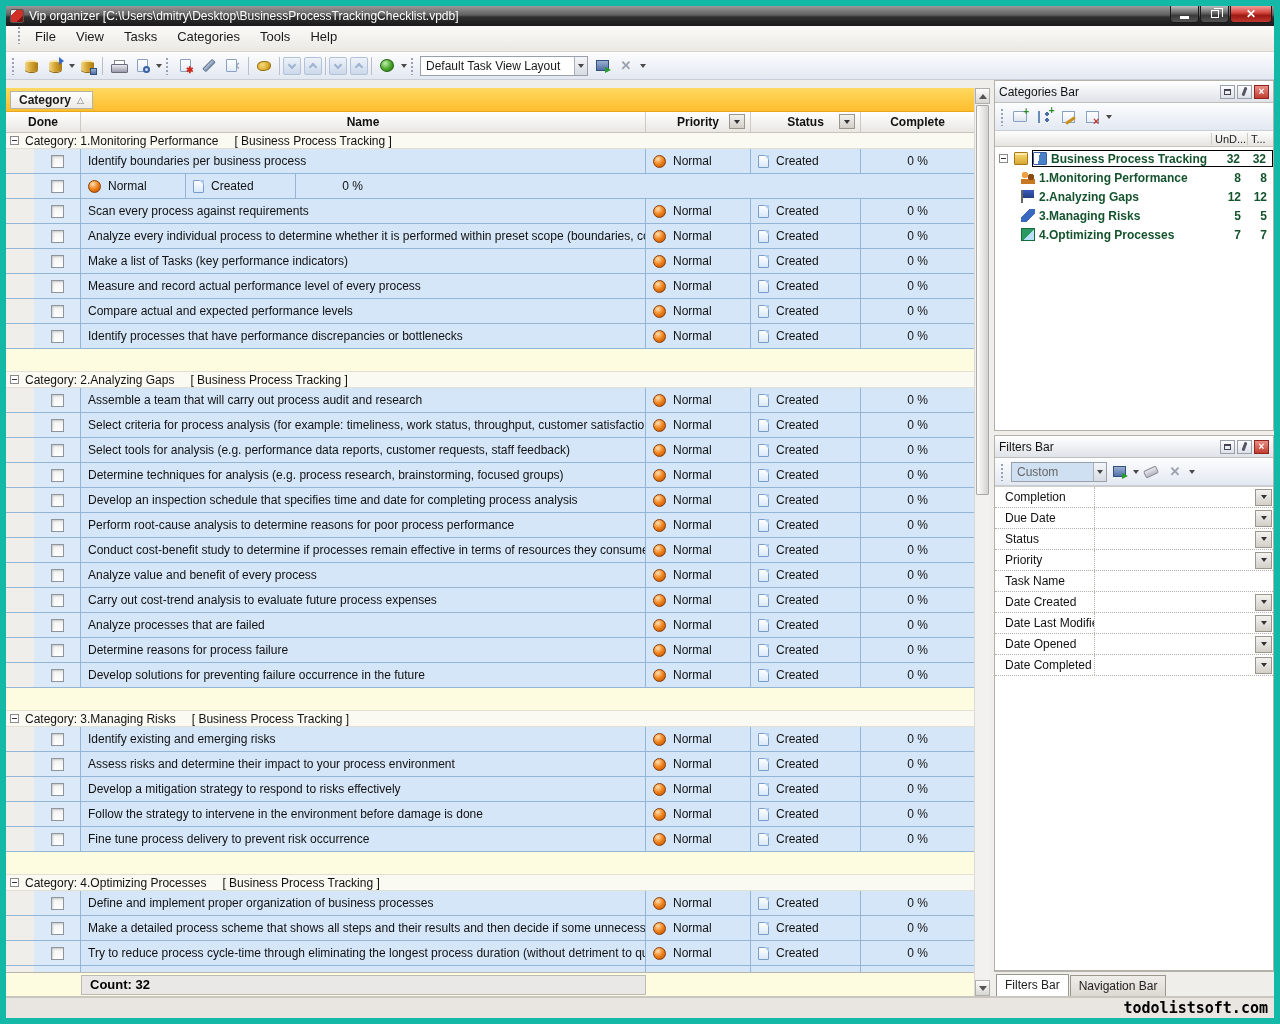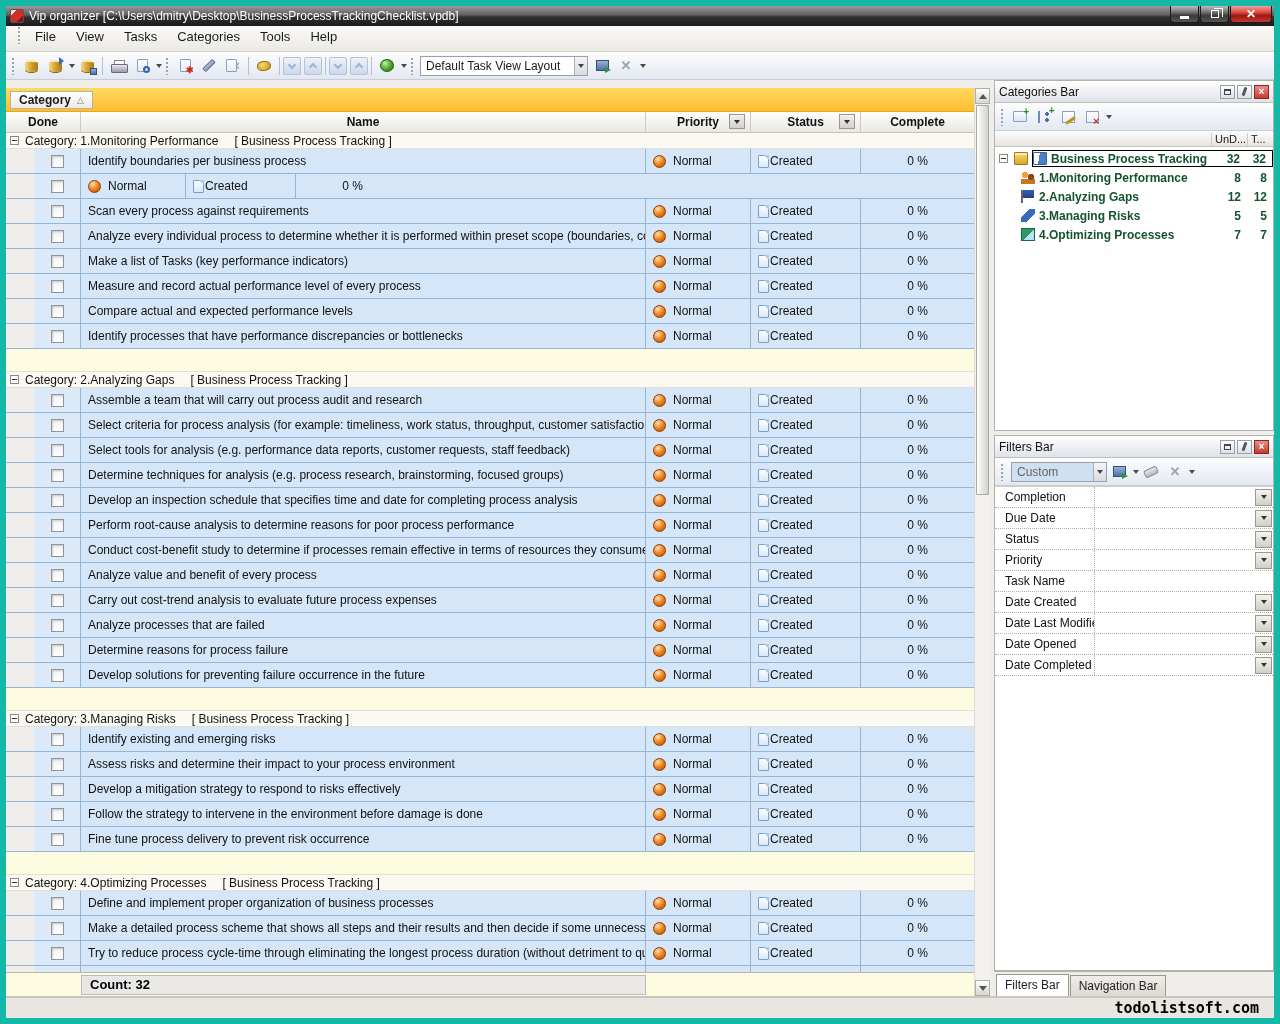--- a/index.html
+++ b/index.html
@@ -60,21 +60,21 @@
   .tlist{flex:1;overflow:hidden;background:#f0eeea}
   .grp-hdr{height:16px;display:flex;align-items:center;background:#fbfaf2;border-bottom:1px solid #e2dfd4;font-size:12px;color:#111;padding-left:4px;width:968px}
   .exp{width:9px;height:9px;border:1px solid #8a8a8a;background:#fff;position:relative;margin-right:6px;flex:none}
   .exp:after{content:"";position:absolute;left:1px;right:1px;top:3px;height:1px;background:#333}
   .grp-scope{margin-left:16px}
   .trow{height:25px;display:flex;width:968px;background:#d5e6f8;border-bottom:1px solid #94b6d6;font-size:12px;color:#111}
   .td{display:flex;align-items:center;border-right:1px solid #94b6d6;overflow:hidden;white-space:nowrap}
   .td.cdone{justify-content:center;background:#dbe9f8;border-left:28px solid #f0eeea;width:75px}
   .td.cname{width:565px;padding-left:7px}
   .td.cpri{width:105px;padding-left:7px;gap:7px}
-  .td.csta{width:110px;padding-left:7px;gap:1px}
+  .td.csta{width:110px;padding-left:7px;gap:7px}
   .td.ccom{width:113px;justify-content:center;border-right:none}
   .cb{width:13px;height:13px;background:linear-gradient(#f2f2f2,#ffffff);border:1px solid #8e959d;box-shadow:inset 1px 1px 2px rgba(0,0,0,.18)}
   .orb{width:13px;height:13px;border-radius:50%;background:radial-gradient(circle at 35% 28%,#ffe0b0,#f08018 50%,#b04c04);border:1px solid #8a3c04;flex:none}
   .sdoc{width:11px;height:13px;background:linear-gradient(#ffffff,#d8e8fa);border:1px solid #7a9cc8;border-radius:1px;position:relative;flex:none}
   .sdoc:after{content:"";position:absolute;right:-1px;top:-1px;border-style:solid;border-width:0 5px 5px 0;border-color:transparent #aac8e8 transparent transparent}
   .grp-spacer{height:23px;background:#fdfbe0;border-bottom:1px solid #e2dfd4;width:968px}
   
   .countrow{height:24px;background:#fdfbe0;border-top:1px solid #b8b5ae;display:flex;align-items:center;width:968px}
   .countbox{margin-left:75px;width:565px;height:20px;background:#e9e8e6;border:1px solid #bcbab4;display:flex;align-items:center;font-size:13px;font-weight:bold;padding-left:8px;color:#000}
   
@@ -132,21 +132,21 @@
   .frow .fval{flex:1;height:100%}
   .frow .fdd{width:17px;height:17px;margin-right:1px;background:linear-gradient(#f4f3f0,#d2cfc8);border:1px solid #9a978f;display:flex;align-items:center;justify-content:center}
   .frow .fdd i{width:0;height:0;border-left:3px solid transparent;border-right:3px solid transparent;border-top:4px solid #333}
   .frow[data-dd="false"] .fdd{visibility:hidden}
   .ffill{flex:1;background:#fff}
   
   .tabs{height:25px;display:flex;align-items:flex-end;background:#f0eeea;padding-left:2px;border-top:1px solid #b4b1aa}
   .tab{font-size:12px;padding:3px 8px;border:1px solid #9a978f;border-bottom:none;background:linear-gradient(#efede9,#dcd9d2);color:#222;margin-right:1px}
   .tab.active{background:#fff;height:22px;font-weight:normal}
   
-  .footer{position:absolute;left:0;right:0;bottom:0;height:22px;background:#e9e6e1;border-top:2px solid #c9c6c0;display:flex;align-items:center;justify-content:flex-end;padding-right:15px}
+  .footer{position:absolute;left:0;right:0;bottom:0;height:22px;background:#e9e6e1;border-top:2px solid #c9c6c0;display:flex;align-items:center;justify-content:flex-end;padding-right:6px}
   .site{font-family:"DejaVu Sans Mono","Liberation Mono",monospace;font-weight:bold;font-size:15px;color:#000}
 </style>
 </head>
 <body>
 
 <div class="window">
 
   <div class="titlebar">
     <span class="appicon"></span>
     <span>Vip organizer [C:\Users\dmitry\Desktop\BusinessProcessTrackingChecklist.vpdb]</span>

